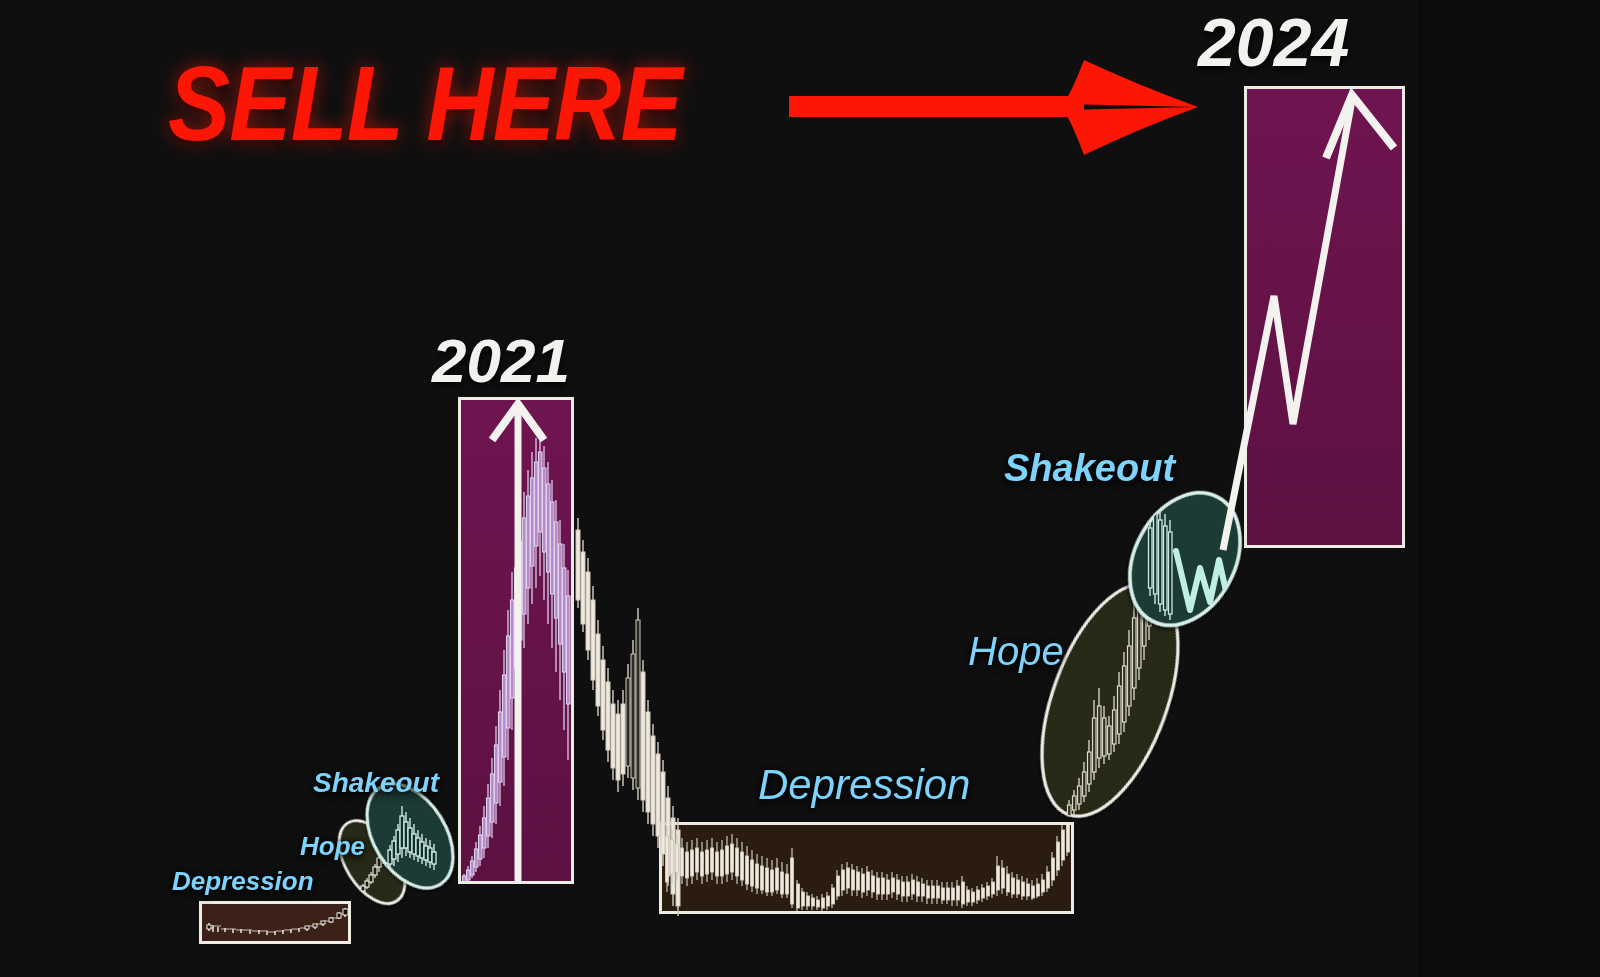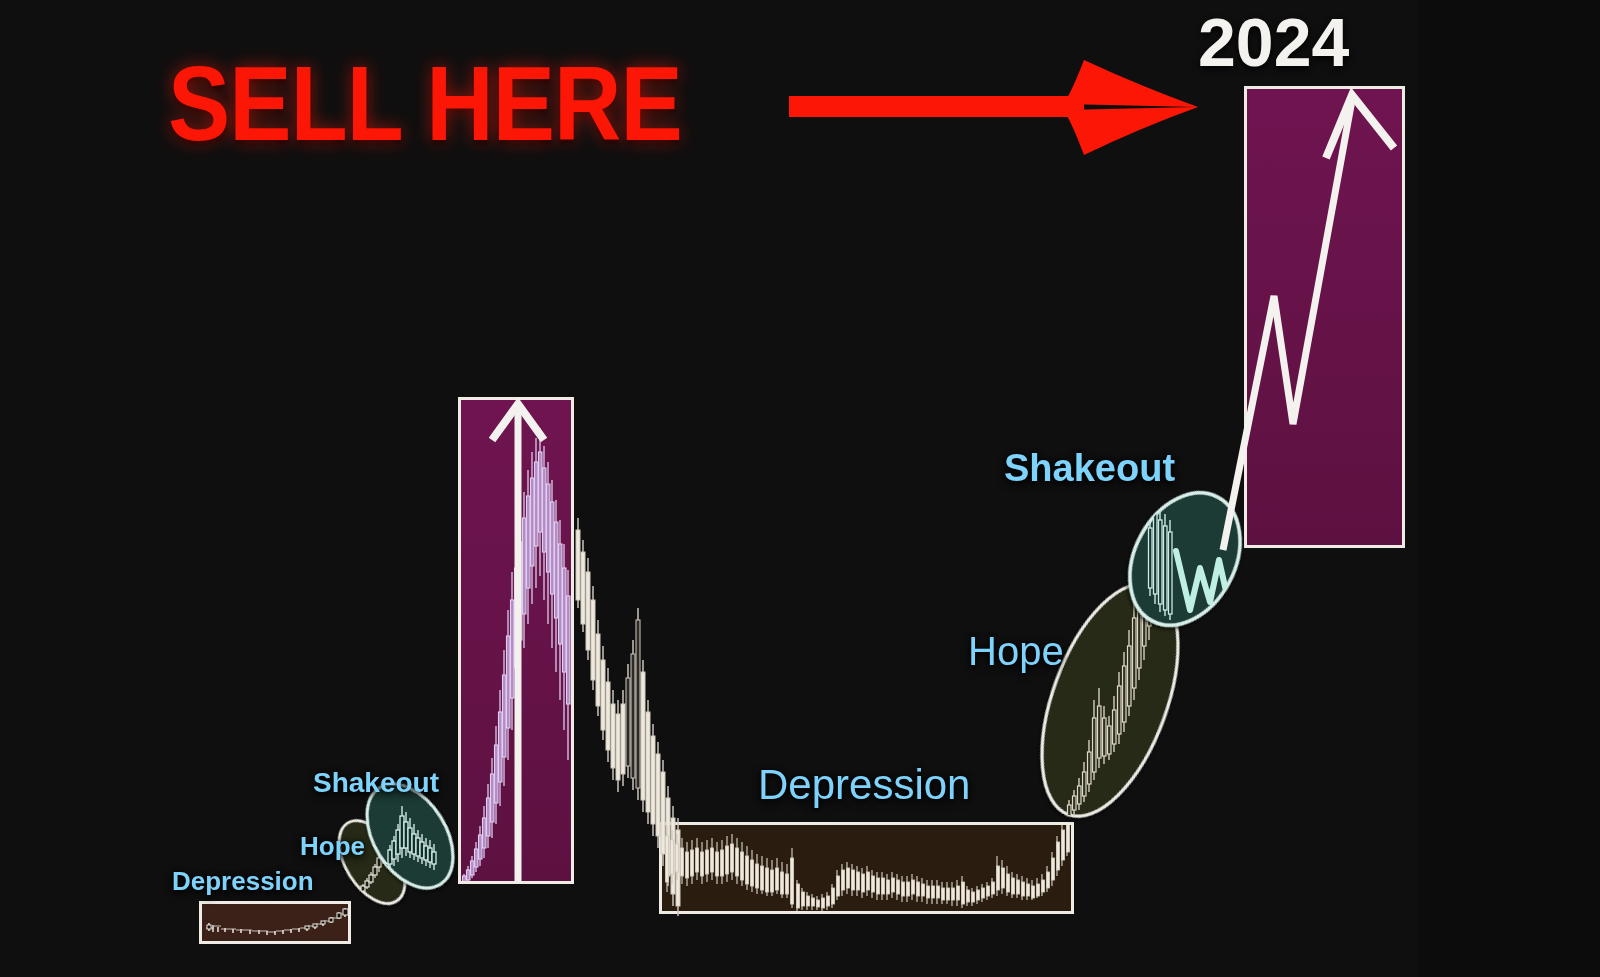--- a/index.html
+++ b/index.html
@@ -2,20 +2,21 @@
 <html><head>
 <meta charset="utf-8">
 <style>
   html,body{margin:0;padding:0;background:#0d0c0c;}
   #stage{
     position:relative;
     width:1418px;height:977px;
     background:#100f0f;
     overflow:hidden;
     font-family:"Liberation Sans", sans-serif;
+    font-style:italic;
   }
   .abs{position:absolute;}
 
   
   #sell-here{
     left:168px; top:50px;
     font-size:106px;
     font-weight:bold;
     letter-spacing:-1px;
     color:#fb1606;
@@ -431,20 +432,21 @@
   <div class="abs" id="sell-here">SELL HERE</div>
 
   <svg class="layer" viewBox="0 0 1600 977">
     <g>
       <rect x="789" y="96" width="295" height="21" fill="#fb1606"></rect>
       <path d="M1084 60 Q1070 96 1063 104 L1196 107 L1063 110 Q1070 118 1084 155
                Q1140 128 1198 107 Q1140 86 1084 60 Z" fill="#fb1606"></path>
     </g>
   </svg>
 
+  <div class="abs year-label" id="year-2021">2021</div>
   <div class="abs year-label" id="year-2024">2024</div>
 
   <div class="abs phase-label" id="lbl-dep-small">Depression</div>
   <div class="abs phase-label" id="lbl-hope-small">Hope</div>
   <div class="abs phase-label" id="lbl-shake-small">Shakeout</div>
 
   <div class="abs phase-label" id="lbl-dep-big">Depression</div>
   <div class="abs phase-label" id="lbl-hope-big">Hope</div>
   <div class="abs phase-label" id="lbl-shake-big">Shakeout</div>
 

